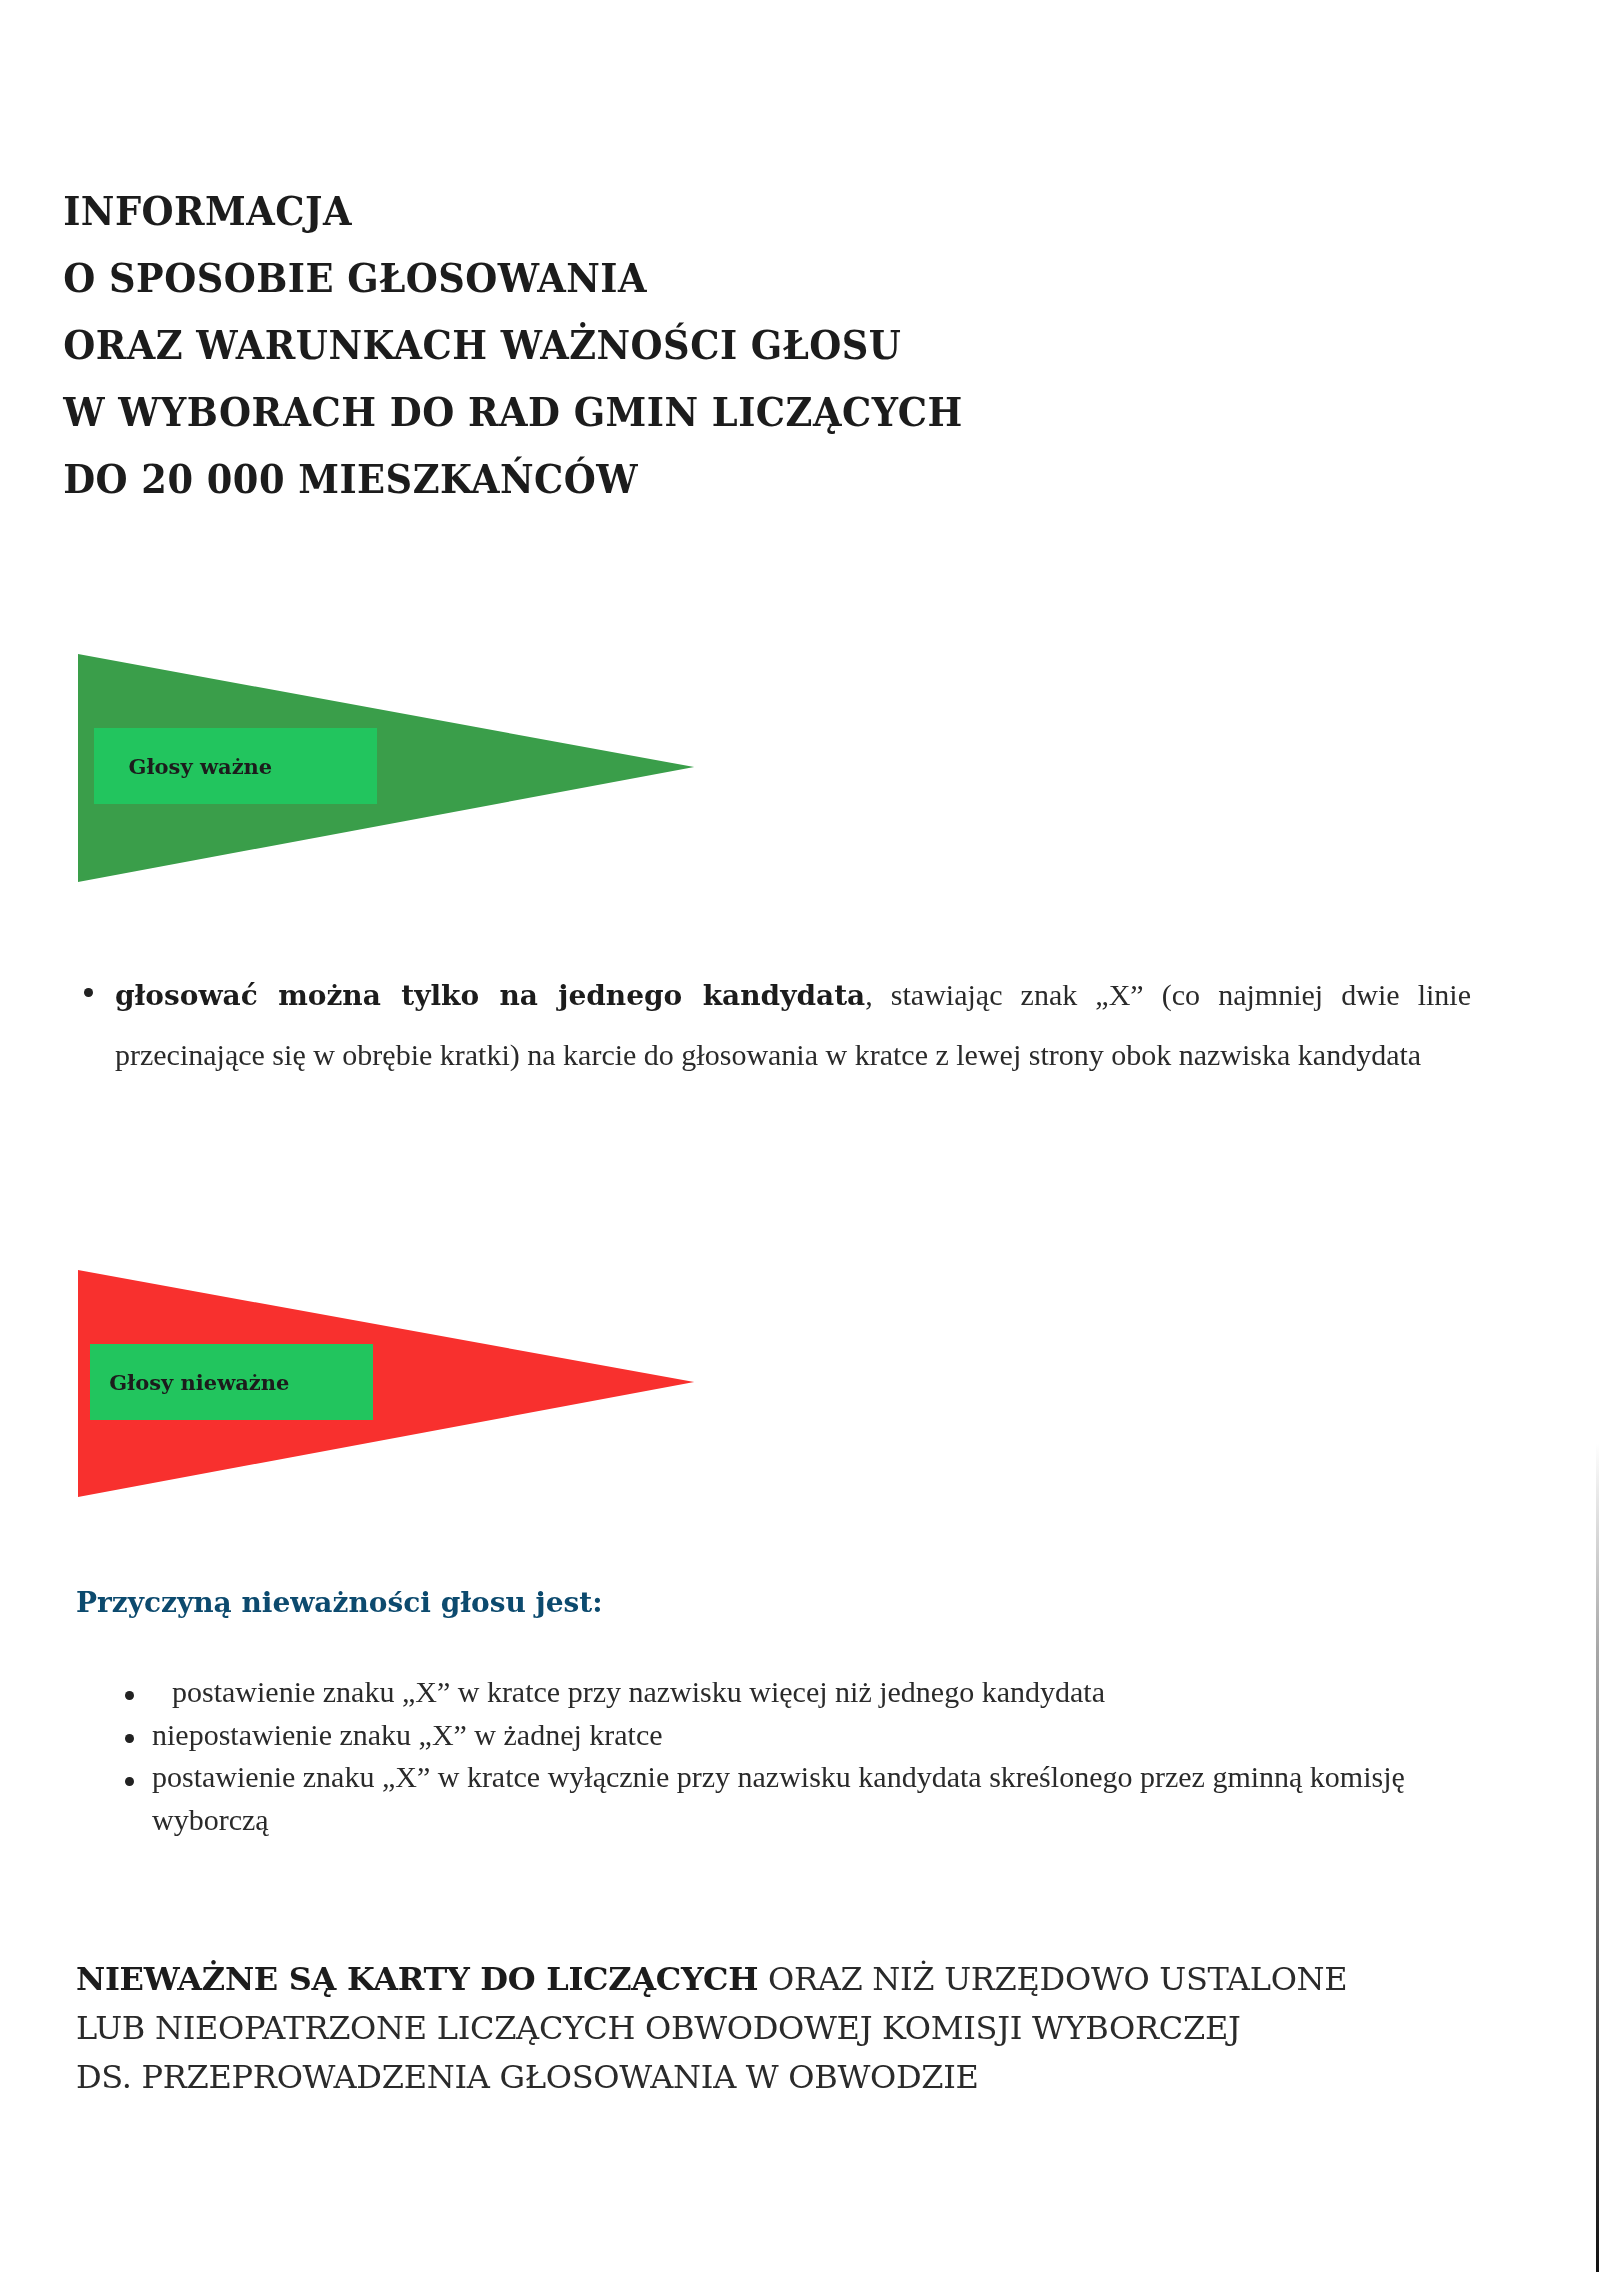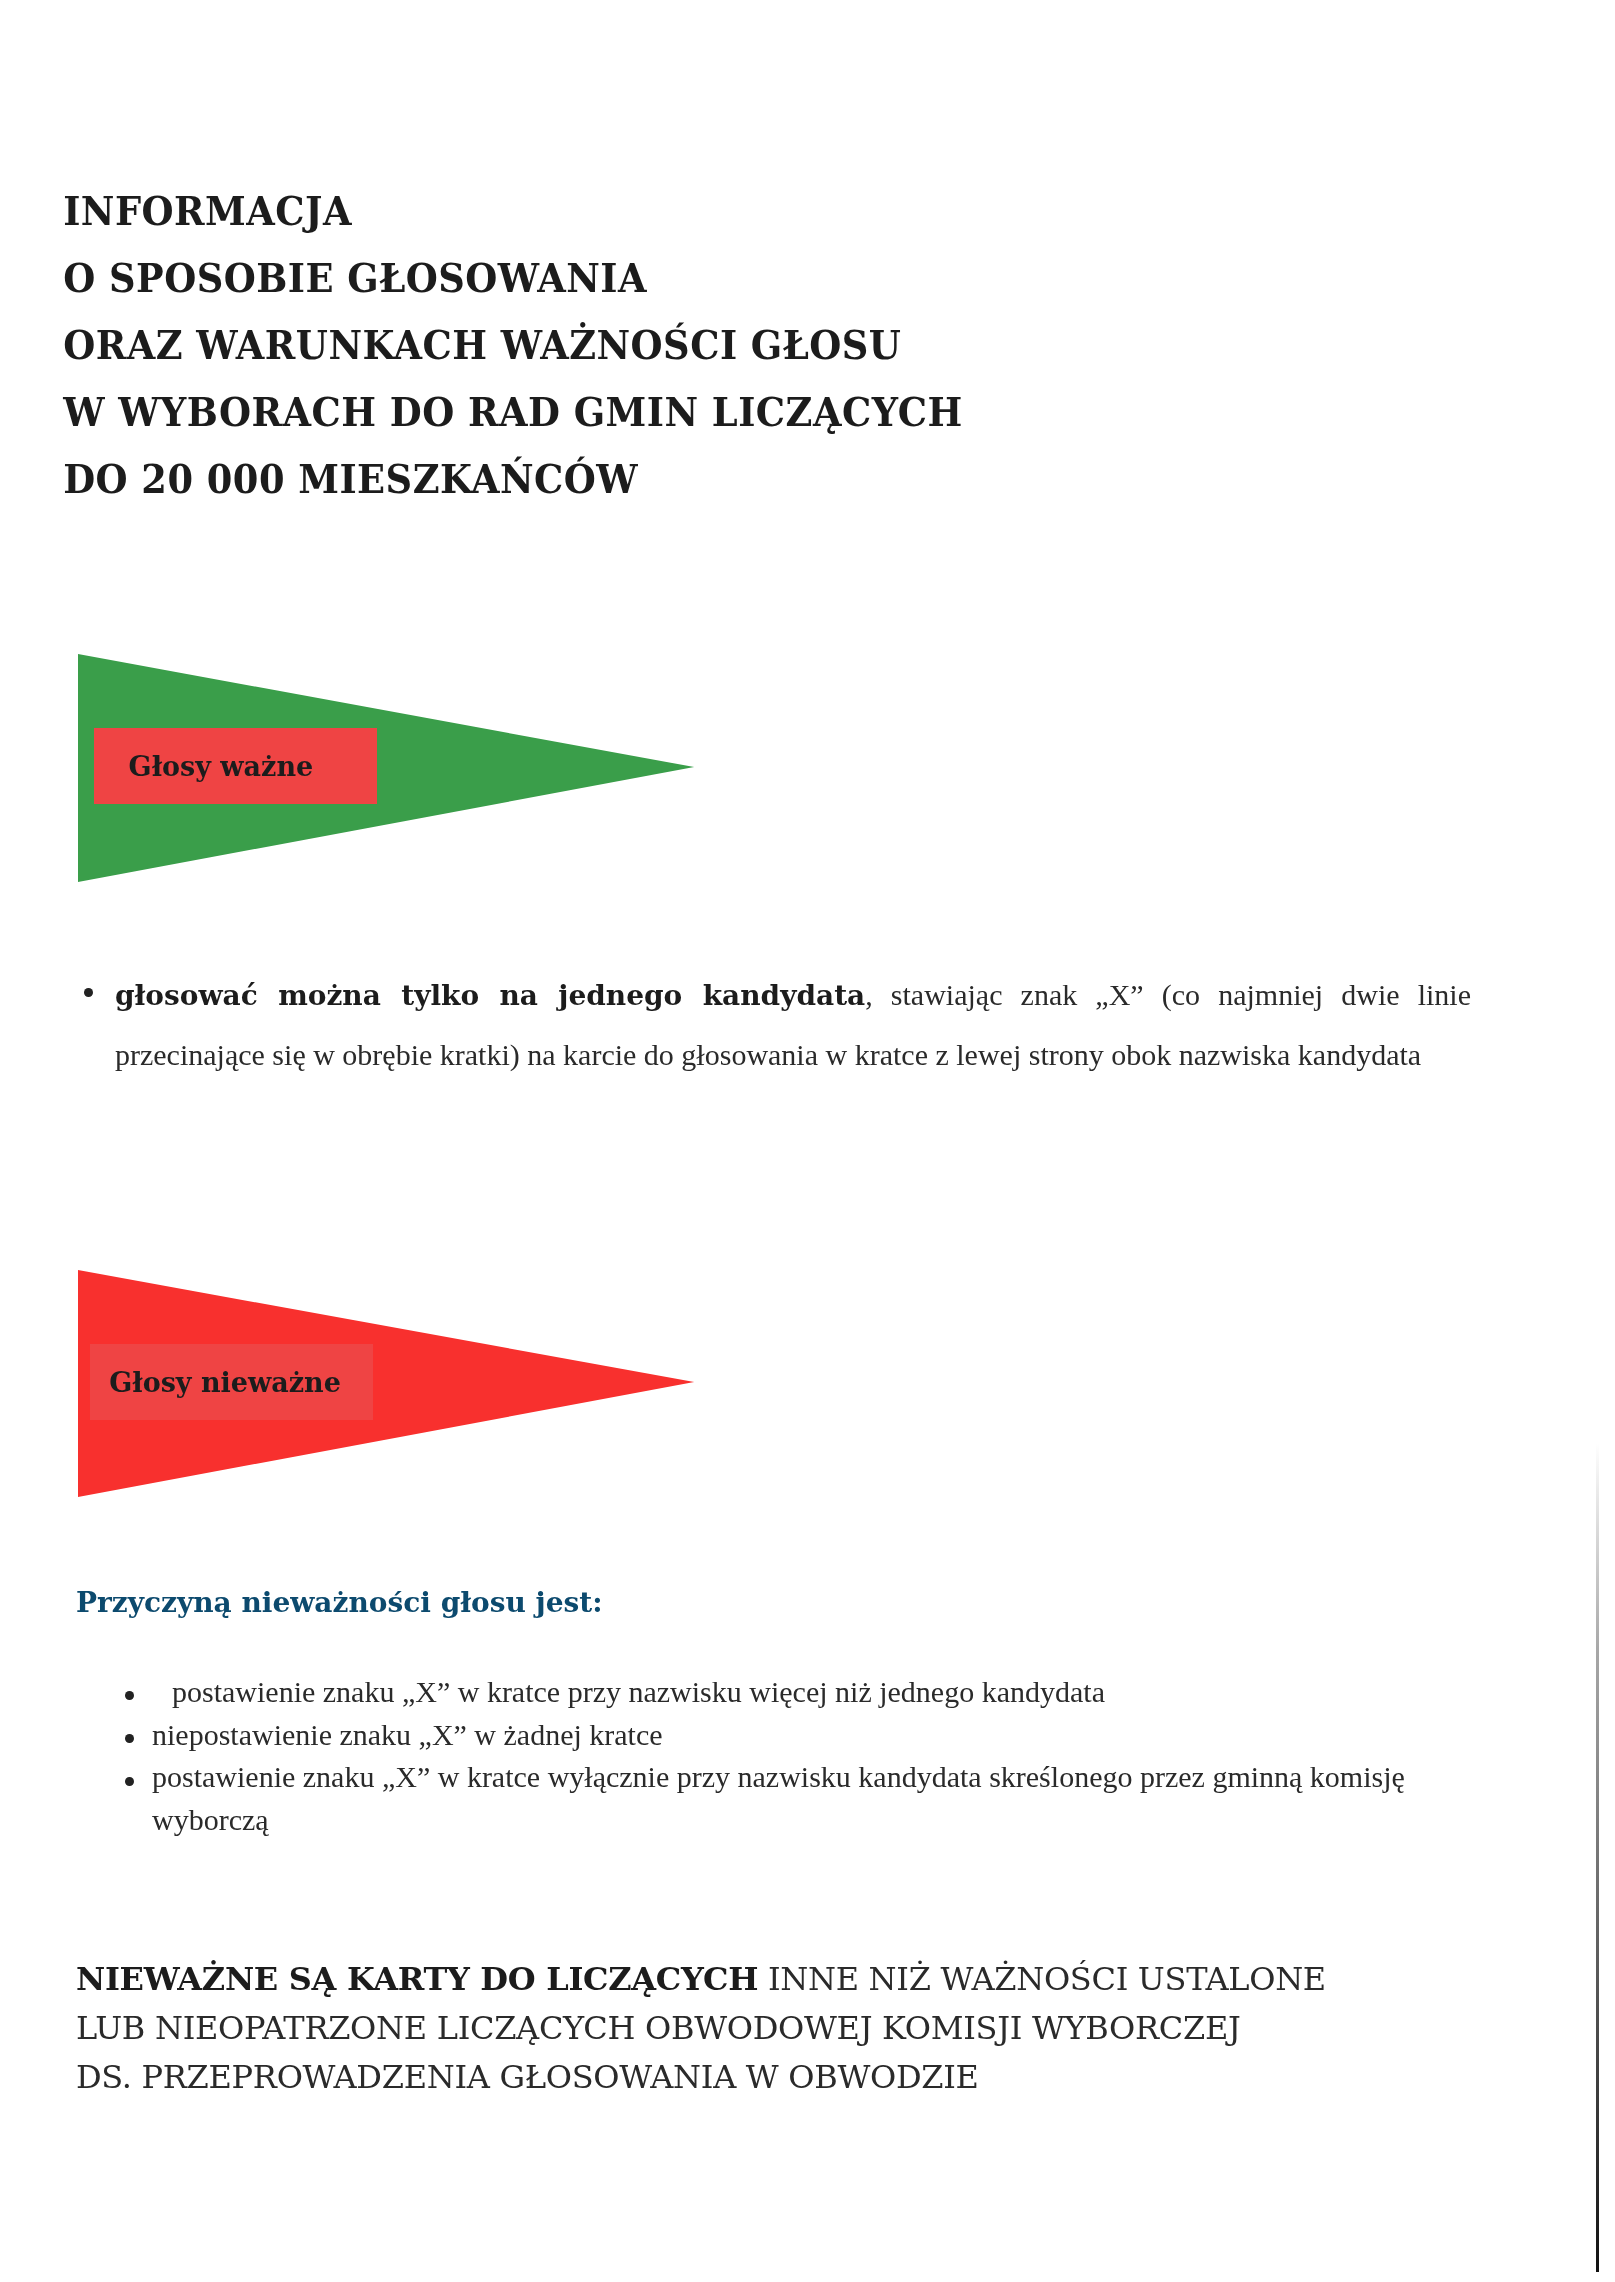--- a/index.html
+++ b/index.html
@@ -40,29 +40,29 @@
     
     .pennant {
       position: absolute;
       left: 78px;
       width: 624px;
       height: 230px;
     }
     .pennant svg { position: absolute; left: 0; top: 0; width: 624px; height: 230px; }
     .pennant-label {
       position: absolute;
-      background: #ef4444;
+      background: #22c55e;
       width: 283px;
       height: 76px;
       box-sizing: border-box;
       display: flex;
       align-items: center;
       font-family: "DejaVu Serif", serif;
       font-weight: bold;
-      font-size: 27px;
+      font-size: 21px;
       color: #1c1c1c;
       white-space: nowrap;
     }
     #pennant-valid { top: 654px; }
     #pennant-valid .pennant-label { left: 15.6px; top: 74px; padding-left: 35px; }
     #pennant-invalid { top: 1270px; }
     #pennant-invalid .pennant-label { left: 11.7px; top: 74px; padding-left: 19.5px; }
 
     
     .para {
@@ -179,19 +179,19 @@
 <div class="abs" id="invalid-heading">Przyczyną nieważności głosu jest:</div>
 
 <span class="bullet-dot abs" id="reason-bullet-0"></span>
 <div class="reason" id="reason-0">postawienie znaku „X” w kratce przy nazwisku więcej niż jednego kandydata</div>
 <span class="bullet-dot abs" id="reason-bullet-1"></span>
 <div class="reason" id="reason-1">niepostawienie znaku „X” w żadnej kratce</div>
 <span class="bullet-dot abs" id="reason-bullet-2"></span>
 <div class="reason" id="reason-2">postawienie znaku „X” w kratce wyłącznie przy nazwisku kandydata skreślonego przez gminną komisję wyborczą</div>
 
 <div class="abs" id="footer-note">
-  <div><span class="strong">NIEWAŻNE SĄ KARTY DO LICZĄCYCH</span><span class="rest"> INNE NIŻ WAŻNOŚCI USTALONE</span></div>
+  <div><span class="strong">NIEWAŻNE SĄ KARTY DO LICZĄCYCH</span><span class="rest"> ORAZ NIŻ URZĘDOWO USTALONE</span></div>
   <div>LUB NIEOPATRZONE LICZĄCYCH OBWODOWEJ KOMISJI WYBORCZEJ</div>
   <div>DS. PRZEPROWADZENIA GŁOSOWANIA W OBWODZIE</div>
 </div>
 
 <div class="scan-line"></div>
 
 
 </body></html>

